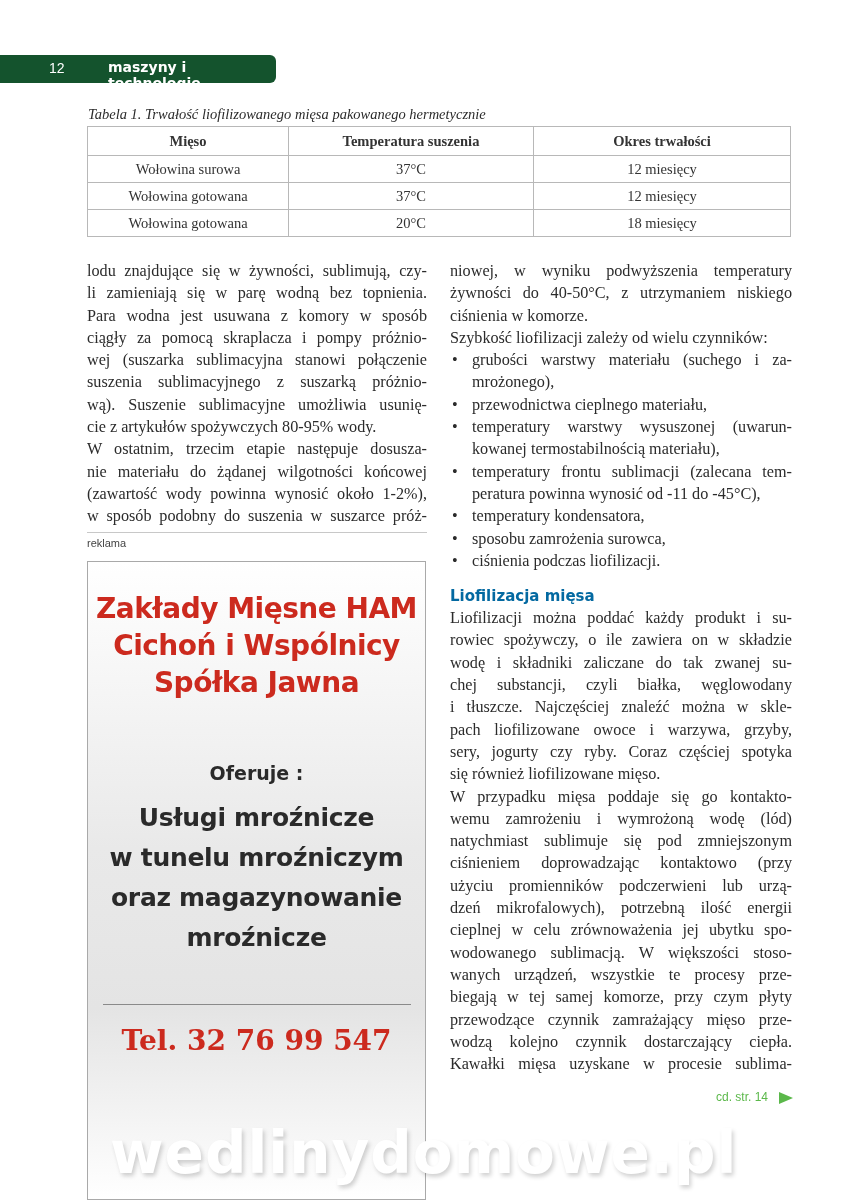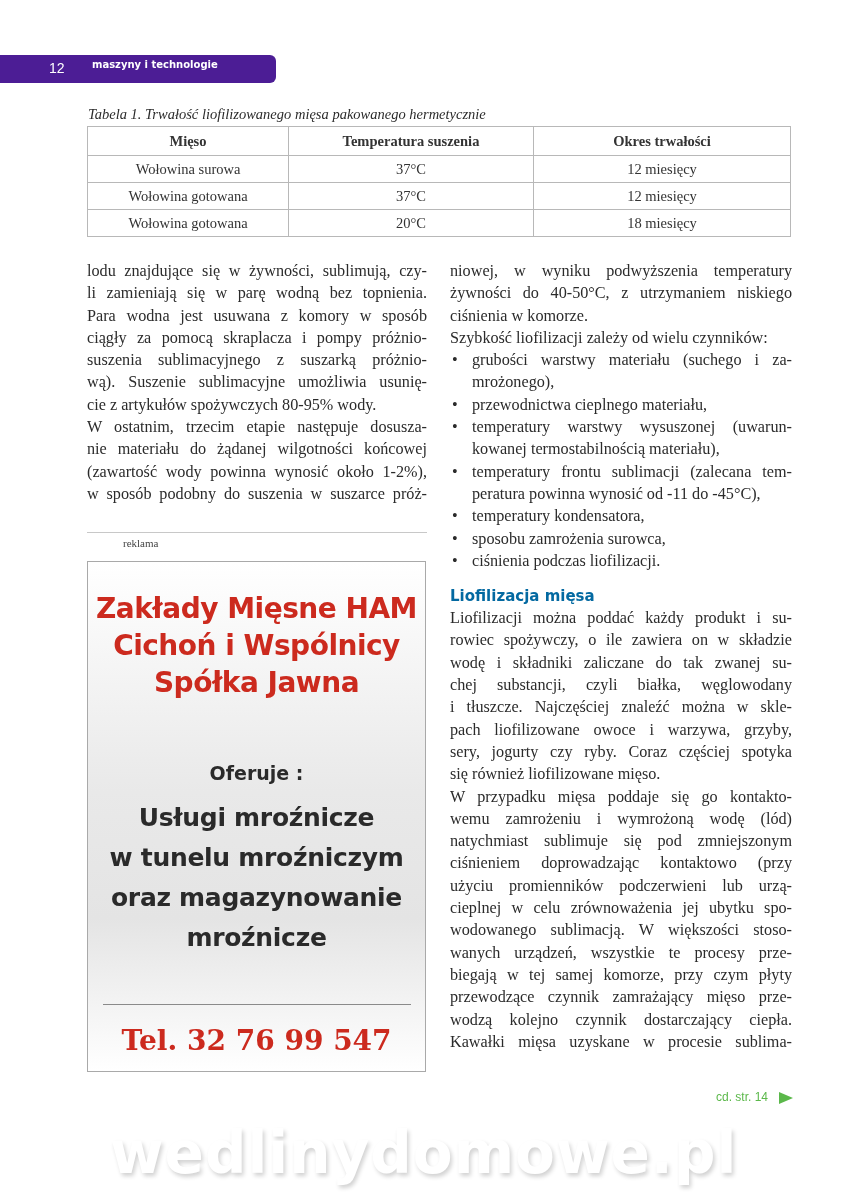--- a/index.html
+++ b/index.html
@@ -1,24 +1,24 @@
 <!DOCTYPE html>
 <html><head>
 <meta charset="utf-8">
 <style>
   html, body { margin: 0; padding: 0; background: #ffffff; }
   body { width: 853px; height: 1200px; position: relative; overflow: hidden;
          font-family: "DejaVu Serif", serif; color: #2b2b2b; }
 
   .header-bar { position: absolute; left: 0; top: 55px; width: 276px; height: 28px;
-                background: #4c1d95; border-radius: 0 6px 6px 0; }
+                background: #14532d; border-radius: 0 6px 6px 0; }
   .header-bar .page-num { position: absolute; left: 49px; top: 5px; color: #ffffff;
                 font-family: "Liberation Sans", sans-serif; font-size: 14px; }
-  .header-bar .section { position: absolute; left: 92px; top: 4px; color: #ffffff;
-                font-family: "DejaVu Sans", sans-serif; font-weight: bold; font-size: 10px; }
+  .header-bar .section { position: absolute; left: 108px; top: 4px; color: #ffffff;
+                font-family: "DejaVu Sans", sans-serif; font-weight: bold; font-size: 14px; }
 
   .table-caption { position: absolute; left: 88px; top: 106px; font-style: italic;
                    font-family: "Liberation Serif", serif; font-size: 14.5px; color: #2b2b2b; }
   table.tbl { position: absolute; left: 87px; top: 126px; width: 704px; border-collapse: collapse;
               font-family: "Liberation Serif", serif; font-size: 14.5px; color: #333; }
   table.tbl th, table.tbl td { border: 1px solid #b8b8b8; text-align: center; height: 26px; padding: 0; }
   table.tbl th { font-weight: bold; height: 28px; }
   table.tbl th:nth-child(1) { width: 200px; }
   table.tbl th:nth-child(2) { width: 244px; }
 
@@ -29,24 +29,24 @@
   .col-left { left: 87px; top: 260px; width: 340px; }
   .col-right { left: 450px; top: 260px; width: 342px; }
 
   .bullet { position: relative; padding-left: 22px; }
   .bullet .dot { position: absolute; left: 2px; top: 0; }
 
   .subhead { font-family: "DejaVu Sans", sans-serif; font-weight: bold; font-size: 15px;
              margin-top: 13px; line-height: 22px; color: #0369a1; }
 
   .ad-sep { position: absolute; left: 87px; top: 532px; width: 340px; height: 1px; background: #c8c8c8; }
-  .ad-label { position: absolute; left: 87px; top: 537px; font-family: Liberation Serif, serif;
-              font-size: 11px; color: #444; margin-left: 36px; }
-
-  .ad-box { position: absolute; left: 87px; top: 561px; width: 339px; height: 511px;
+  .ad-label { position: absolute; left: 87px; top: 537px; font-family: Liberation Sans, sans-serif;
+              font-size: 11px; color: #444; }
+
+  .ad-box { position: absolute; left: 87px; top: 561px; width: 339px; height: 639px;
             border: 1px solid #a9a9a9; box-sizing: border-box;
             background: linear-gradient(#ffffff 0%, #e9e9e9 45%, #e4e4e4 70%, #ffffff 100%); }
   .ad-company { position: absolute; left: 0; top: 28px; width: 100%; text-align: center;
                 font-family: "DejaVu Sans", sans-serif; font-weight: bold; font-size: 28px;
                 line-height: 37px; color: #cc2a1e; letter-spacing: -0.5px; }
   .ad-offer-label { position: absolute; left: 0; top: 200px; width: 100%; text-align: center;
                 font-family: "DejaVu Sans", sans-serif; font-weight: bold; font-size: 19px; color: #2a2a2a; }
   .ad-offer { position: absolute; left: 0; top: 236px; width: 100%; text-align: center;
                 font-family: "DejaVu Sans", sans-serif; font-weight: bold; font-size: 25px;
                 line-height: 40px; color: #2a2a2a; letter-spacing: -0.3px; }
@@ -98,20 +98,21 @@
       <td>18 miesięcy</td>
     </tr>
   </tbody>
 </table>
 
 <div class="col col-left">
   <span class="line">lodu znajdujące się w żywności, sublimują, czy-</span>
   <span class="line">li zamieniają się w parę wodną bez topnienia.</span>
   <span class="line">Para wodna jest usuwana z komory w sposób</span>
   <span class="line">ciągły za pomocą skraplacza i pompy próżnio-</span>
+  <span class="line">wej (suszarka sublimacyjna stanowi połączenie</span>
   <span class="line">suszenia sublimacyjnego z suszarką próżnio-</span>
   <span class="line">wą). Suszenie sublimacyjne umożliwia usunię-</span>
   <span class="line last">cie z artykułów spożywczych 80-95% wody.</span>
   <span class="line">W ostatnim, trzecim etapie następuje dosusza-</span>
   <span class="line">nie materiału do żądanej wilgotności końcowej</span>
   <span class="line">(zawartość wody powinna wynosić około 1-2%),</span>
   <span class="line">w sposób podobny do suszenia w suszarce próż-</span>
 </div>
 
 <div class="ad-sep"></div>
@@ -180,20 +181,21 @@
   <span class="line">i tłuszcze. Najczęściej znaleźć można w skle-</span>
   <span class="line">pach liofilizowane owoce i warzywa, grzyby,</span>
   <span class="line">sery, jogurty czy ryby. Coraz częściej spotyka</span>
   <span class="line last">się również liofilizowane mięso.</span>
 
   <span class="line">W przypadku mięsa poddaje się go kontakto-</span>
   <span class="line">wemu zamrożeniu i wymrożoną wodę (lód)</span>
   <span class="line">natychmiast sublimuje się pod zmniejszonym</span>
   <span class="line">ciśnieniem doprowadzając kontaktowo (przy</span>
   <span class="line">użyciu promienników podczerwieni lub urzą-</span>
+  <span class="line">dzeń mikrofalowych), potrzebną ilość energii</span>
   <span class="line">cieplnej w celu zrównoważenia jej ubytku spo-</span>
   <span class="line">wodowanego sublimacją. W większości stoso-</span>
   <span class="line">wanych urządzeń, wszystkie te procesy prze-</span>
   <span class="line">biegają w tej samej komorze, przy czym płyty</span>
   <span class="line">przewodzące czynnik zamrażający mięso prze-</span>
   <span class="line">wodzą kolejno czynnik dostarczający ciepła.</span>
   <span class="line">Kawałki mięsa uzyskane w procesie sublima-</span>
 </div>
 
 <div class="cont">cd. str. 14</div>

